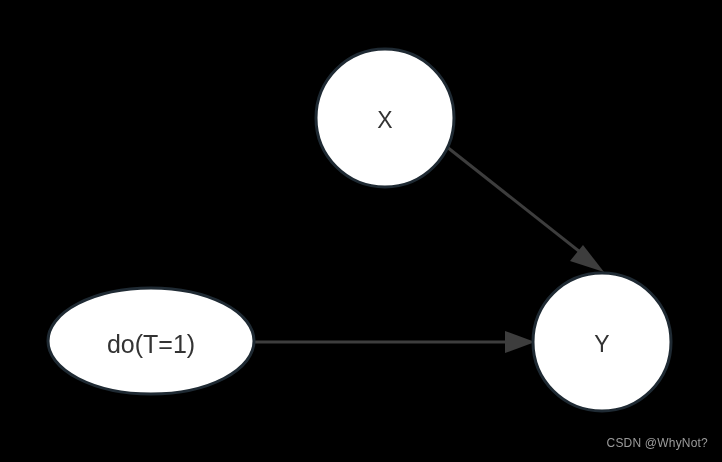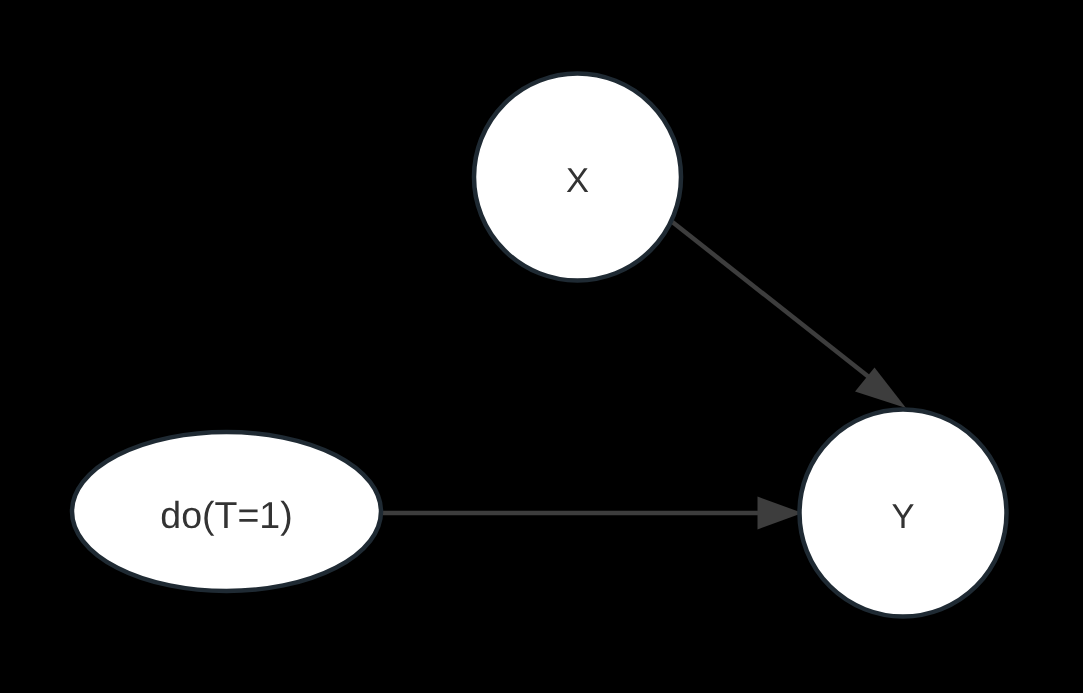--- a/index.html
+++ b/index.html
@@ -89,14 +89,15 @@
       <text class="node-label wide" x="151" y="344">do(T=1)</text>
     </g>
 
     <g>
       <circle class="node-shape" cx="602" cy="342" r="69"></circle>
       <text class="node-label" x="602" y="344">Y</text>
     </g>
 
   </svg>
 
+  <div class="watermark">CSDN @WhyNot?</div>
 
 </div>
 
 </body></html>

